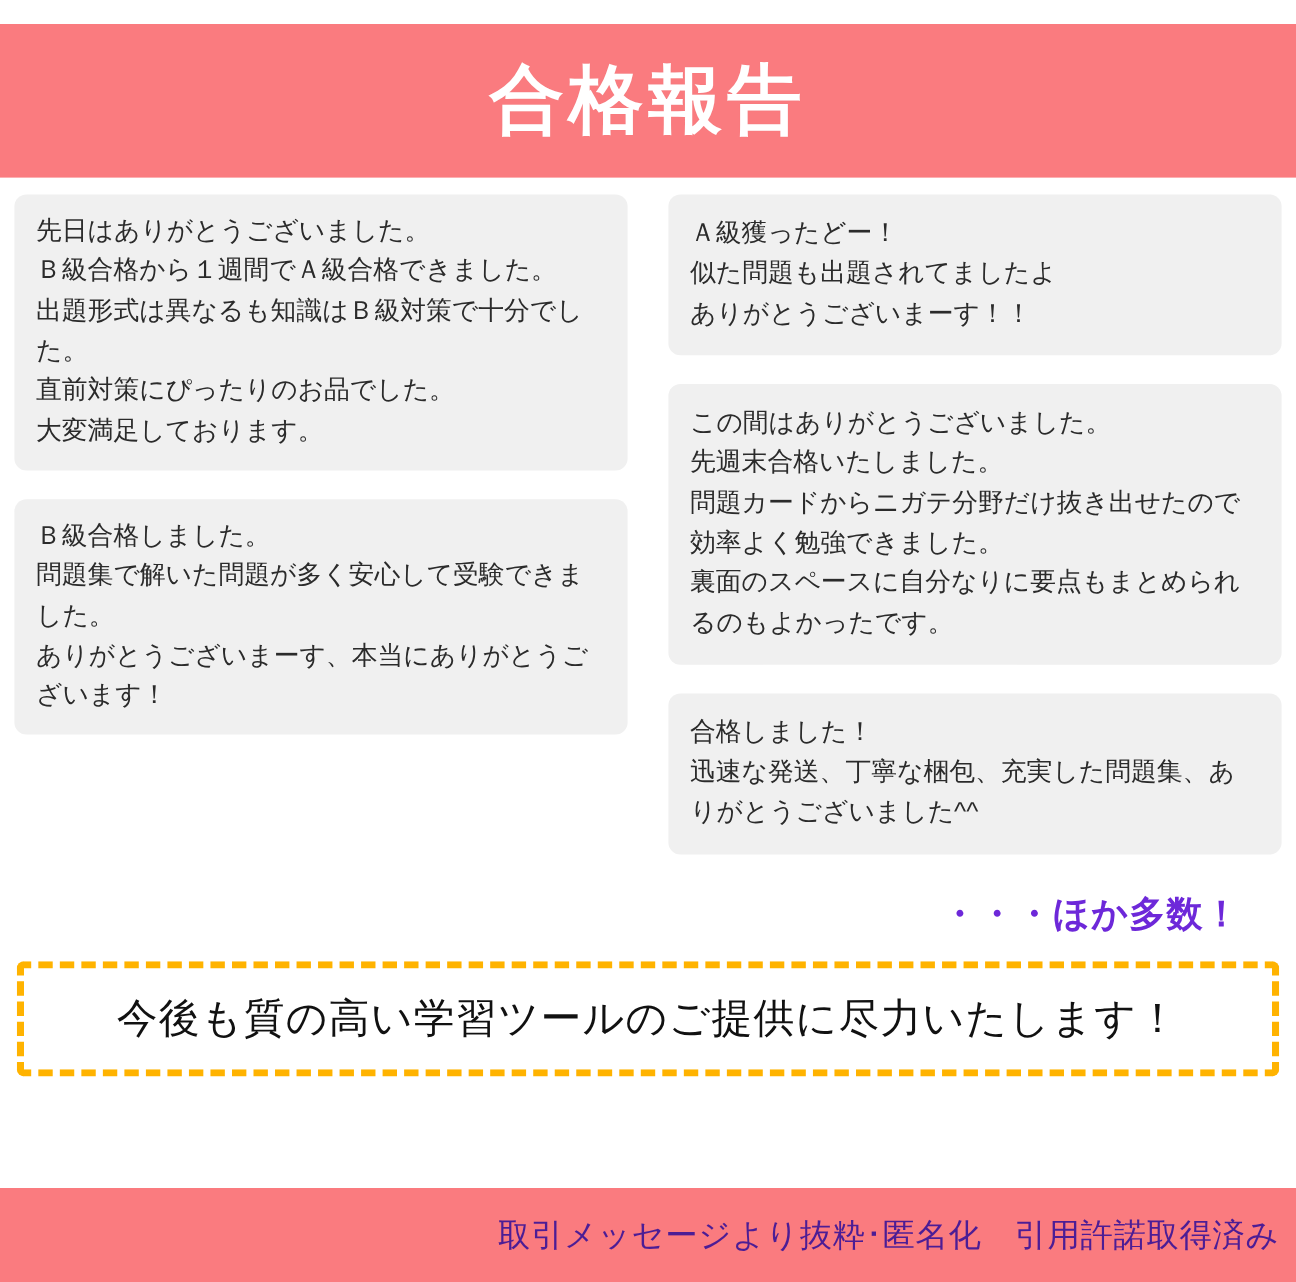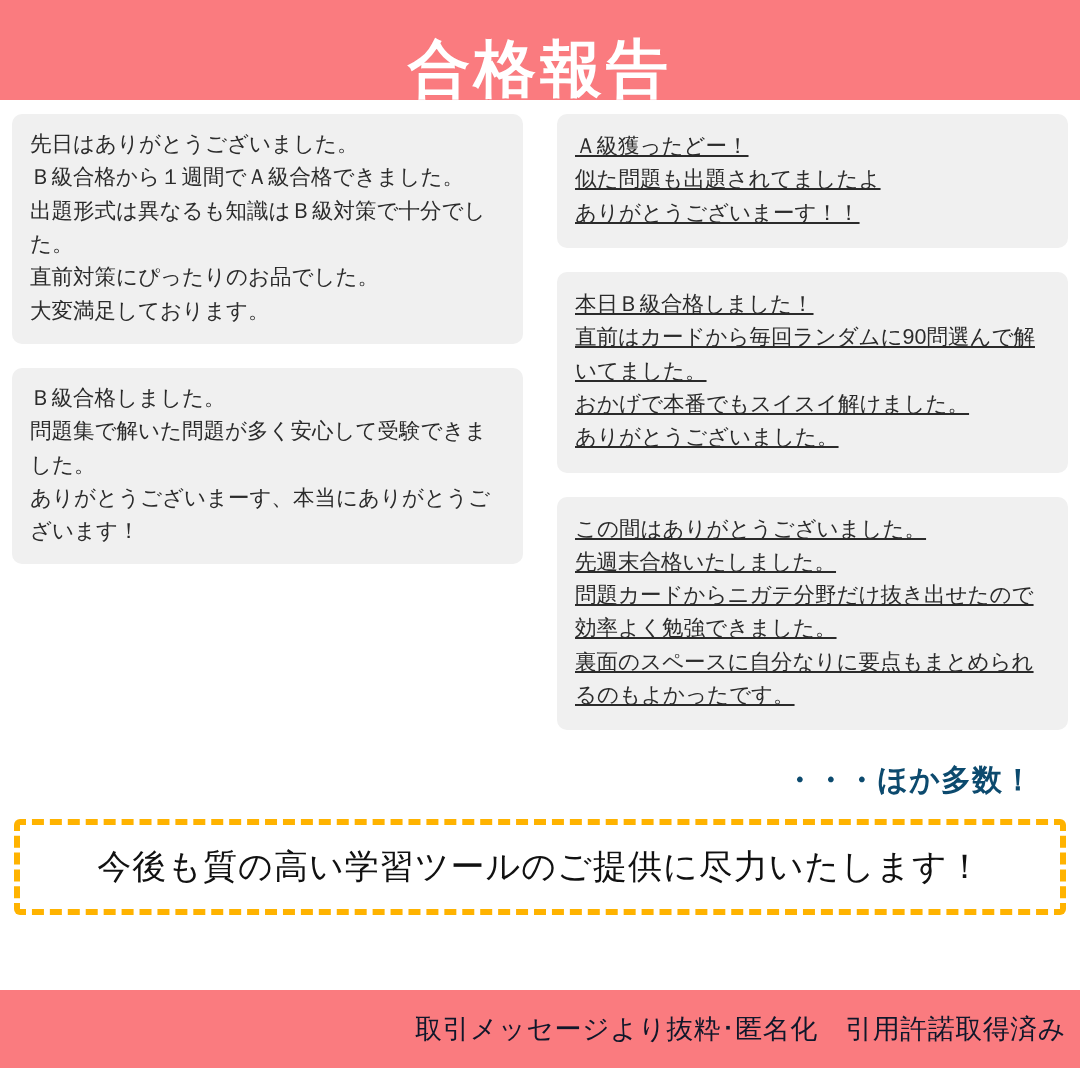--- a/index.html
+++ b/index.html
@@ -12,25 +12,26 @@
   .page {
     position: relative;
     width: 1080px;
     height: 1068px;
     background: #ffffff;
     overflow: hidden;
   }
   
   .header {
     width: 100%;
-    height: 100px;
+    height: 128px;
     background: #fa7b7f;
     display: flex;
-    align-items: flex-end;
+    align-items: center;
     justify-content: center;
+    margin-top: 20px;
   }
   .header-title {
     color: #ffffff;
     font-size: 62px;
     font-weight: bold;
     letter-spacing: 4px;
     line-height: 1;
     text-shadow: 0 0 1px rgba(0,0,0,0.05);
   }
   
@@ -51,28 +52,27 @@
     padding: 14px 18px 16px 18px;
     margin-bottom: 24px;
     color: #2b2b2b;
     font-size: 21.5px;
     line-height: 1.55;
     white-space: pre-wrap;
     word-break: break-all;
   }
   .col-right .bubble {
     padding: 16px 18px 18px 18px;
-    text-decoration: underline;
   }
   
   .others {
     text-align: right;
     font-size: 30px;
     font-weight: bold;
-    color: #0c4a6e;
+    color: #6d28d9;
     letter-spacing: 1px;
     padding: 6px 34px 0 0;
   }
   
   .callout-wrap {
     padding: 18px 14px 0 14px;
   }
   .callout {
     border: 6px dashed #ffb300;
     border-radius: 6px;
@@ -94,21 +94,21 @@
     left: 0;
     bottom: 0;
     width: 100%;
     height: 78px;
     background: #fa7b7f;
     display: flex;
     align-items: center;
     justify-content: flex-end;
   }
   .footer-text {
-    color: #0f172a;
+    color: #4c1d95;
     font-size: 27px;
     letter-spacing: 0.5px;
     padding-right: 14px;
     white-space: nowrap;
   }
 </style>
 </head>
 <body>
 
 <div class="page">
@@ -127,28 +127,26 @@
 大変満足しております。</div>
       <div class="bubble">Ｂ級合格しました。
 問題集で解いた問題が多く安心して受験できました。
 ありがとうございまーす、本当にありがとうございます！</div>
     </div>
 
     <div class="col col-right">
       <div class="bubble">Ａ級獲ったどー！
 似た問題も出題されてましたよ
 ありがとうございまーす！！</div>
-      <div class="bubble">本日Ｂ級合格しました！
-直前はカードから毎回ランダムに90問選んで解いてました。
-おかげで本番でもスイスイ解けました。
-ありがとうございました。</div>
       <div class="bubble">この間はありがとうございました。
 先週末合格いたしました。
 問題カードからニガテ分野だけ抜き出せたので効率よく勉強できました。
 裏面のスペースに自分なりに要点もまとめられるのもよかったです。</div>
+      <div class="bubble">合格しました！
+迅速な発送、丁寧な梱包、充実した問題集、ありがとうございました^^</div>
       <div class="others">・・・ほか多数！</div>
     </div>
 
   </div>
 
   <div class="callout-wrap">
     <div class="callout">
       <div class="callout-text">今後も質の高い学習ツールのご提供に尽力いたします！</div>
     </div>
   </div>

